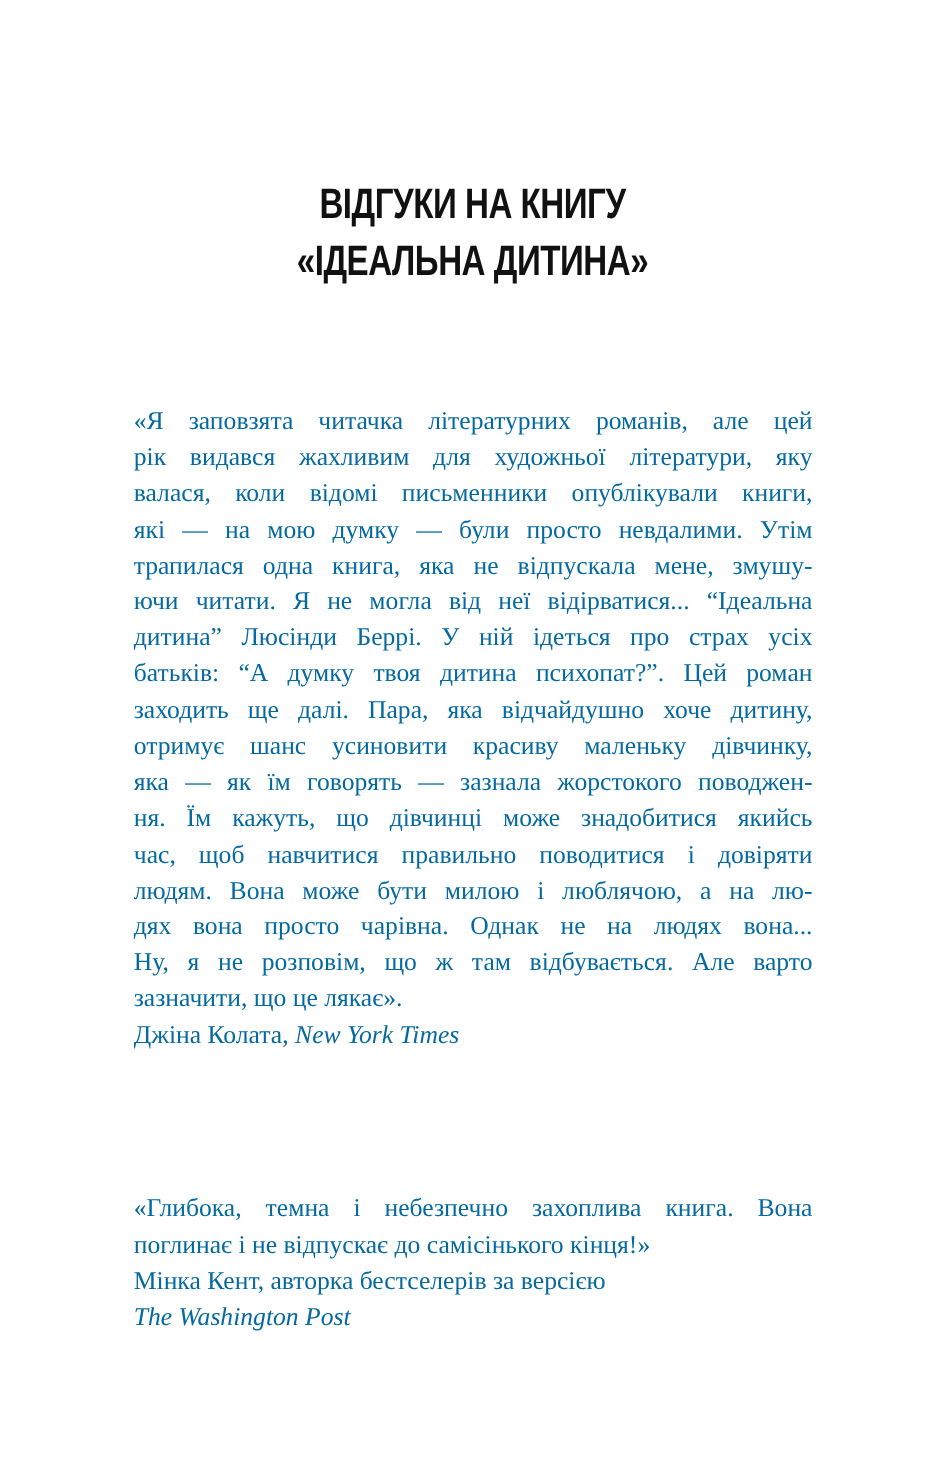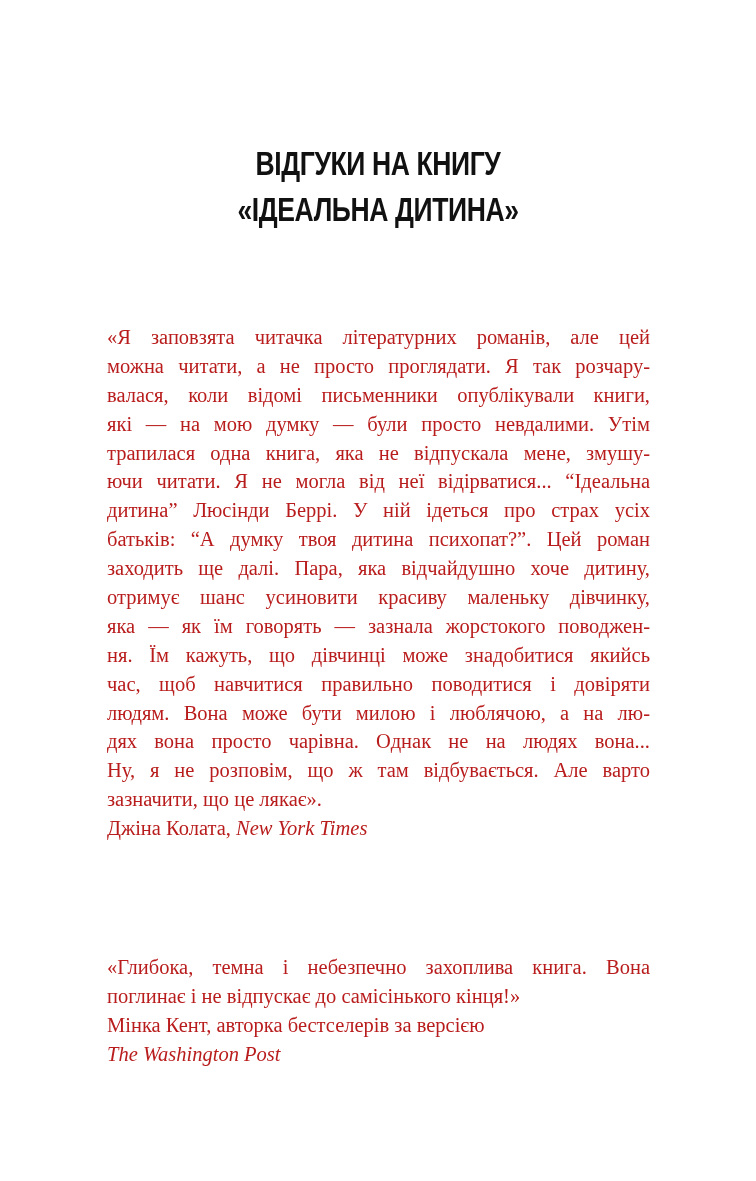--- a/index.html
+++ b/index.html
@@ -37,21 +37,21 @@
   }
   .heading .line { display: block; }
 
   .review {
     position: absolute;
     left: 107px;
     width: 543px;
     font-family: "Liberation Serif", serif;
     font-size: 20.5px;
     line-height: 28.9px;
-    color: #b91c1c;
+    color: #0369a1;
   }
   .review .line {
     display: block;
     height: 28.9px;
     white-space: nowrap;
     text-align: justify;
     text-align-last: justify;
   }
   .review .line.last {
     text-align-last: left;
@@ -71,21 +71,21 @@
 
 <div class="page">
 
   <h1 class="heading" style="margin:0;">
     <span class="line">ВІДГУКИ НА КНИГУ</span>
     <span class="line">«ІДЕАЛЬНА ДИТИНА»</span>
   </h1>
 
   <div class="review" id="review-1">
     <span class="line">«Я заповзята читачка літературних романів, але цей</span>
-    <span class="line">можна читати, а не просто проглядати. Я так розчару-</span>
+    <span class="line">рік видався жахливим для художньої літератури, яку</span>
     <span class="line">валася, коли відомі письменники опублікували книги,</span>
     <span class="line">які — на мою думку — були просто невдалими. Утім</span>
     <span class="line">трапилася одна книга, яка не відпускала мене, змушу-</span>
     <span class="line">ючи читати. Я не могла від неї відірватися... “Ідеальна</span>
     <span class="line">дитина” Люсінди Беррі. У ній ідеться про страх усіх</span>
     <span class="line">батьків: “А думку твоя дитина психопат?”. Цей роман</span>
     <span class="line">заходить ще далі. Пара, яка відчайдушно хоче дитину,</span>
     <span class="line">отримує шанс усиновити красиву маленьку дівчинку,</span>
     <span class="line">яка — як їм говорять — зазнала жорстокого поводжен-</span>
     <span class="line">ня. Їм кажуть, що дівчинці може знадобитися якийсь</span>

